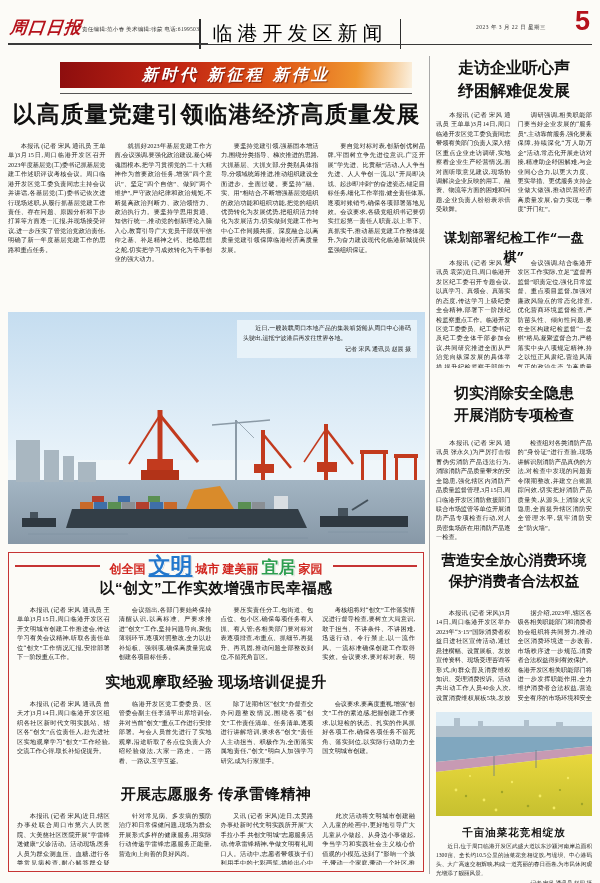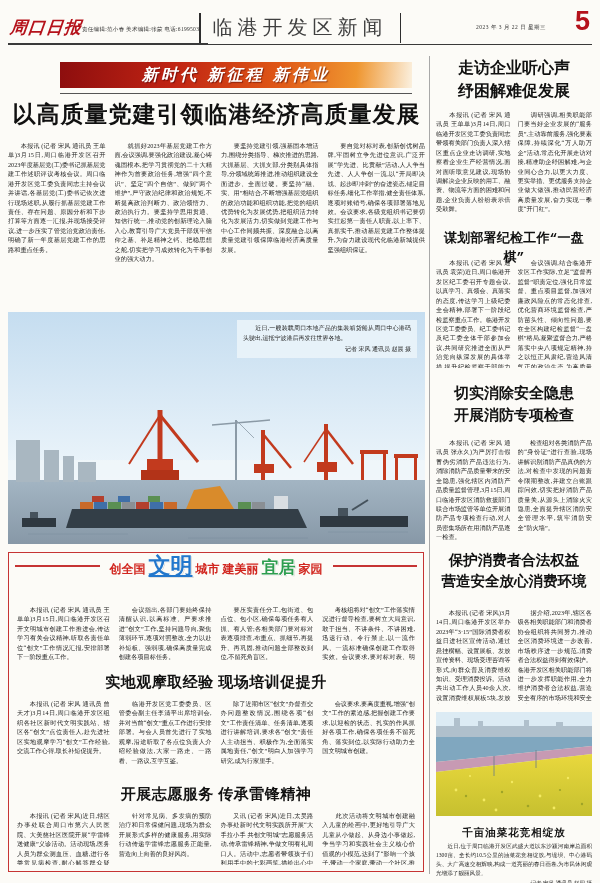--- a/index.html
+++ b/index.html
@@ -5,21 +5,21 @@
   html,body{margin:0;padding:0;background:#e8e8e4;}
   .page{position:relative;width:600px;height:883px;margin:0 auto;background:#fcfbf7;
         font-family:"Liberation Serif","DejaVu Serif",serif;color:#1e1e1e;overflow:hidden;}
   
   .hdr{position:absolute;left:8px;top:8px;right:8px;height:36px;}
   .masthead{position:absolute;left:2px;top:8px;font-family:"DejaVu Serif",serif;font-weight:bold;
             font-style:italic;font-size:17px;color:#b5121b;transform:skewX(-6deg);letter-spacing:1px;}
   .mastinfo{position:absolute;left:74px;top:18px;font-size:5.5px;color:#333;letter-spacing:.3px;}
   .sectitle{position:absolute;left:50%;top:2px;transform:translateX(-50%);display:flex;align-items:center;}
   .sectitle .bar{width:1.5px;height:30px;background:#2e2e2e;}
-  .sectitle .txt{font-family:Liberation Mono, monospace;font-size:20px;letter-spacing:5px;color:#404040;margin:4px 12px;white-space:nowrap;}
+  .sectitle .txt{font-family:Liberation Mono, monospace;font-size:20px;letter-spacing:5px;color:#000000;margin:10px 12px;white-space:nowrap;}
   .dateline{position:absolute;right:46px;top:16px;font-size:5.5px;color:#333;letter-spacing:.5px;}
   .pageno{position:absolute;right:2px;top:0px;font-family:"Liberation Sans",sans-serif;font-weight:bold;
           font-size:27px;color:#b5121b;line-height:1;}
   .hdr-rule{position:absolute;left:8px;right:8px;top:44px;border-top:1px solid #3a3a3a;}
   .hdr-rule2{position:absolute;left:8px;width:200px;top:42.5px;border-top:1.5px solid #3a3a3a;}
   
   .ribbon{position:absolute;left:60px;top:62px;width:352px;height:26px;display:flex;align-items:center;justify-content:center;
           background:linear-gradient(95deg,#8d0e0e 0%,#c02313 32%,#df5716 62%,#ef9630 84%,rgba(244,178,84,.15) 100%);}
   .ribbon .rtxt{color:#fff;font-family:"DejaVu Serif",serif;font-weight:bold;font-style:italic;
                 font-size:16px;letter-spacing:3px;text-shadow:1px 1px 1px rgba(70,0,0,.55);white-space:nowrap;}
@@ -197,20 +197,21 @@
         <span class="cb">创全国</span>
         <span class="cbBigBlue">文明</span>
         <span class="cb">城市</span>
         <span class="cb">建美丽</span>
         <span class="cbBigGreen">宜居</span>
         <span class="cb">家园</span>
       </div>
       <div class="bline"></div>
     </div>
 
+    <div class="c-h c-h1">以“创文”工作实效增强市民幸福感</div>
     <div class="c-body cb1">
       <div class="col">　　本报讯 (记者 宋风 通讯员 王单单)3月15日,周口临港开发区召开文明城市创建工作推进会,传达学习有关会议精神,听取各责任单位“创文”工作情况汇报,安排部署下一阶段重点工作。</div>
       <div class="col">　　会议指出,各部门要始终保持清醒认识,以高标准、严要求推进“创文”工作,坚持问题导向,聚焦薄弱环节,逐项对照整改,全力以赴补短板、强弱项,确保高质量完成创建各项目标任务。</div>
       <div class="col">　　要压实责任分工,包街道、包点位、包小区,确保每项任务有人抓、有人管;各相关部门要对标对表逐项排查,布重点、抓细节,再提升、再巩固,推动问题全部整改到位,不留死角盲区。</div>
       <div class="col">　　考核组将对“创文”工作落实情况进行督导检查,要树立大局意识,敢于担当、不讲条件、不讲困难,迅速行动、令行禁止,以一流作风、一流标准确保创建工作取得实效。会议要求,要对标对表、明确责任。</div>
     </div>
 
     <div class="c-h c-h2">实地观摩取经验  现场培训促提升</div>
     <div class="c-body cb2">
       <div class="col">　　本报讯 (记者 宋风 通讯员 曾天才)3月14日,周口临港开发区组织各社区新时代文明实践站、辖区各“创文”点位责任人,赴先进社区实地观摩学习“创文”工作经验,交流工作心得,取长补短促提升。</div>
@@ -249,22 +250,22 @@
     <div class="r-h rh3">
       <div>切实消除安全隐患</div>
       <div>开展消防专项检查</div>
     </div>
     <div class="r-body rb3">
       <div class="col">　　本报讯 (记者 宋风 通讯员 张永久)为严厉打击假冒伪劣消防产品违法行为,消除消防产品质量带来的安全隐患,强化辖区内消防产品质量监督管理,3月15日,周口临港开发区消防救援部门联合市场监管等单位开展消防产品专项检查行动,对人员密集场所在用消防产品逐一检查。</div>
       <div class="col">　　检查组对各类消防产品的“身份证”进行查验,现场讲解识别消防产品真伪的方法,对检查中发现的问题责令限期整改,并建立台账跟踪问效,切实把好消防产品质量关,从源头上消除火灾隐患,全面提升辖区消防安全管理水平,筑牢消防安全“防火墙”。</div>
     </div>
 
     <div class="r-h rh4">
+      <div>营造安全放心消费环境</div>
       <div>保护消费者合法权益</div>
-      <div>营造安全放心消费环境</div>
     </div>
     <div class="r-body rb4">
       <div class="col">　　本报讯 (记者 宋风)3月14日,周口临港开发区举办2023年“3·15”国际消费者权益日进社区宣传活动,通过悬挂横幅、设置展板、发放宣传资料、现场受理咨询等形式,向群众普及消费维权知识、受理消费投诉。活动共出动工作人员40余人次,设置消费维权展板5块,发放宣传品、宣传页等500余份。</div>
       <div class="col">　　据介绍,2023年,辖区各级各相关职能部门和消费者协会组织将共同努力,推动全区消费环境进一步改善,市场秩序进一步规范,消费者合法权益得到有效保护。临港开发区相关职能部门将进一步发挥职能作用,全力维护消费者合法权益,营造安全有序的市场环境和安全放心的消费环境。</div>
     </div>
 
     <div class="rphoto">
       <svg width="156" height="104" viewBox="0 0 156 104">
         <defs>
           <linearGradient id="field" x1="0" y1="0" x2="0" y2="1">

